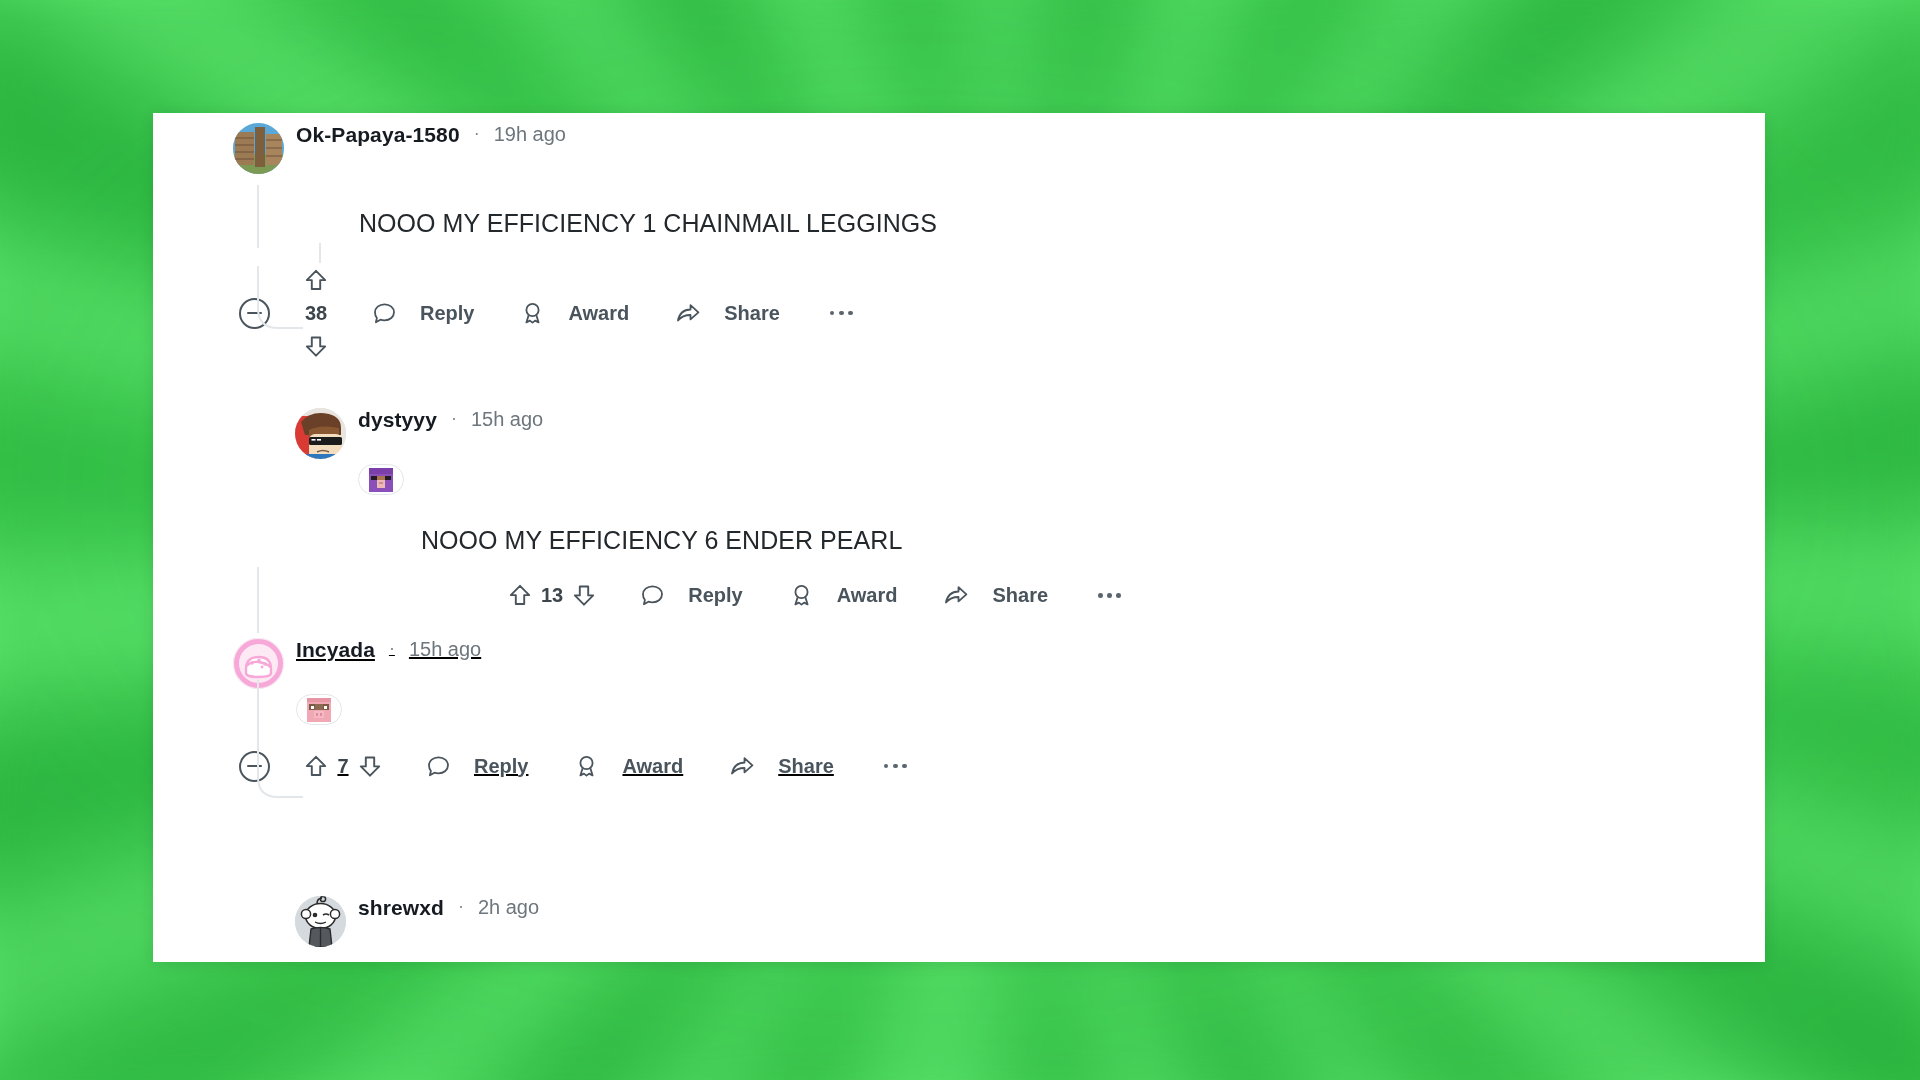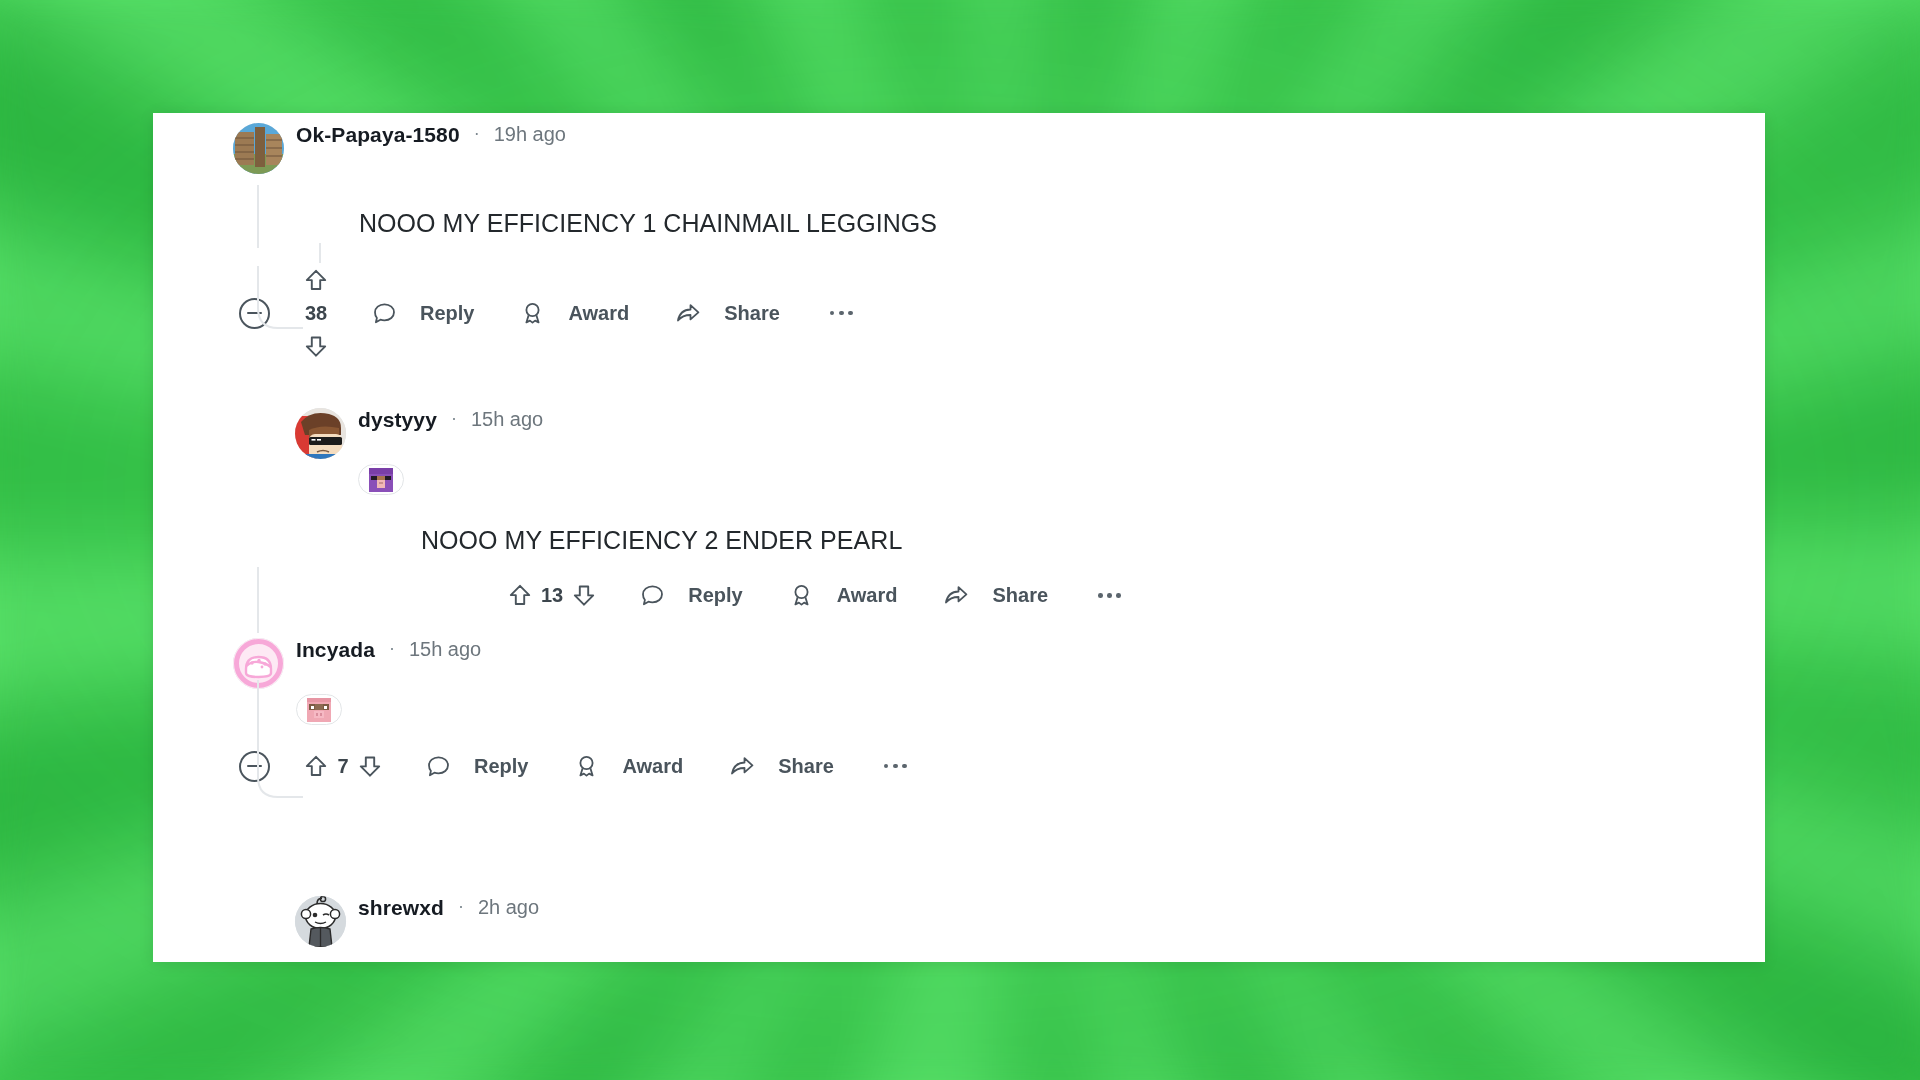--- a/index.html
+++ b/index.html
@@ -334,21 +334,21 @@
         <rect x="0" y="0" width="12" height="3" fill="#7a3fa8"></rect>
         <rect x="1" y="4" width="3" height="2" fill="#231a26"></rect>
         <rect x="8" y="4" width="3" height="2" fill="#231a26"></rect>
         <rect x="4" y="4" width="4" height="2" fill="#a9744f"></rect>
         <rect x="4" y="6" width="4" height="4" fill="#f0b7b7"></rect>
         <rect x="5" y="7" width="1" height="1" fill="#c98f8f"></rect>
         <rect x="6" y="7" width="1" height="1" fill="#c98f8f"></rect>
       </svg>
     </div>
 
-    <div class="c-body" style="margin-left:268px; margin-top:28px; max-width:1250px;">NOOO MY EFFICIENCY 2 ENDER PEARL</div>
+    <div class="c-body" style="margin-left:268px; margin-top:28px; max-width:1250px;">NOOO MY EFFICIENCY 6 ENDER PEARL</div>
 
     <div class="c-actions" style="margin-left:355px; margin-top:27px;">
       <div class="vote-group">
         <span>
           <svg width="24" height="25" viewBox="0 0 24 25">
             <path d="M12 2.8 L21.2 12.1 h-5.0 v8.9 h-8.4 v-8.9 h-5.0 Z" fill="none" stroke="#4a545c" stroke-width="1.9" stroke-linejoin="round"></path>
           </svg>
         </span>
         <span class="score">13</span>
         <span>
@@ -387,21 +387,21 @@
       </div>
 
       <div class="dots3" style="margin-left:50px;">
         <span></span>
         <span></span>
         <span></span>
       </div>
     </div>
   </div>
 
-  <div class="comment" style="position:absolute; left:0; top:525px; width:100%;">
+  <div class="comment" style="position:absolute; left:0; top:525px; width:100%;text-decoration:underline;">
 
     <div class="c-head" style="margin-left:80px;">
       <div class="avatar">
         <svg viewBox="0 0 51 51" width="51" height="51">
           <rect width="51" height="51" fill="#fde9f4"></rect>
           <circle cx="25.5" cy="25.5" r="22" fill="none" stroke="#f7a8d8" stroke-width="5"></circle>
           <path d="M13 31 Q13 19 25.5 19 Q38 19 38 31 L38 35 Q38 39 25.5 39 Q13 39 13 35 Z" fill="#ffffff" stroke="#f7a8d8" stroke-width="2.4"></path>
           <path d="M13.5 28 Q18 23 25.5 24 Q33 25 37.5 29" fill="none" stroke="#f7a8d8" stroke-width="2.4"></path>
           <circle cx="19" cy="25" r="1.7" fill="#f7a8d8"></circle>
           <circle cx="26" cy="22.5" r="1.7" fill="#f7a8d8"></circle>

